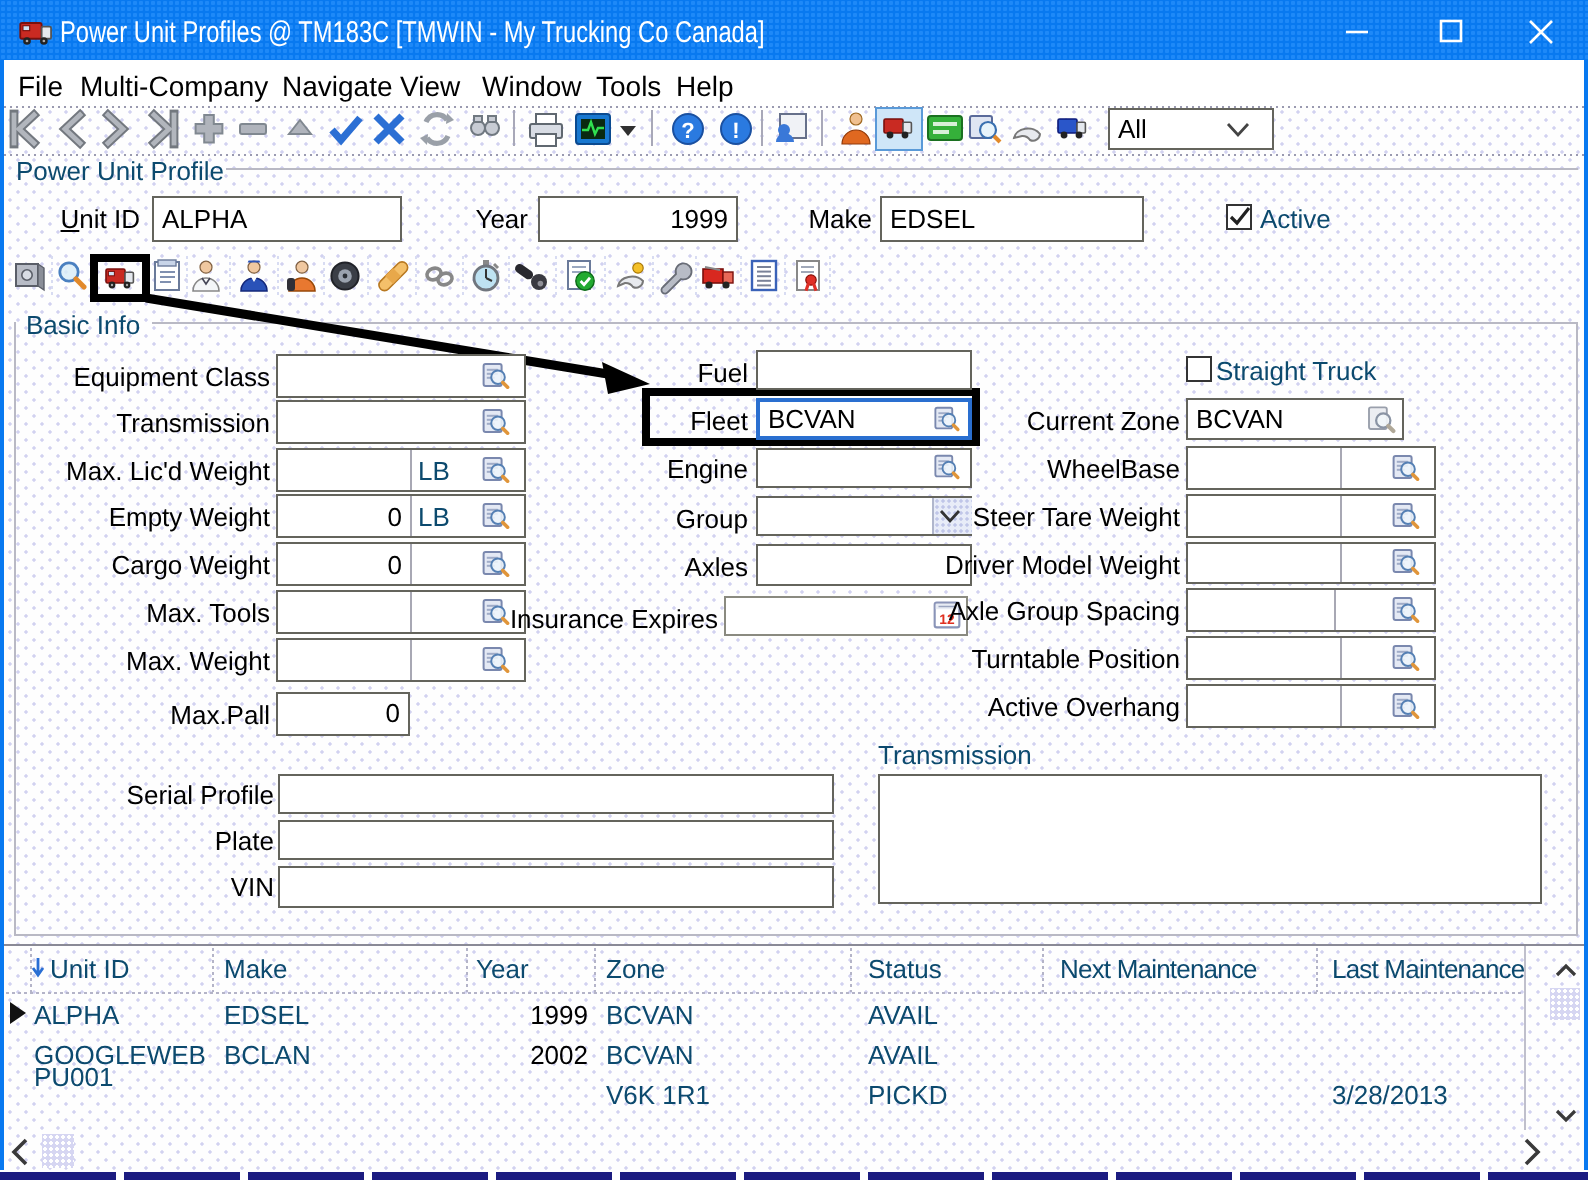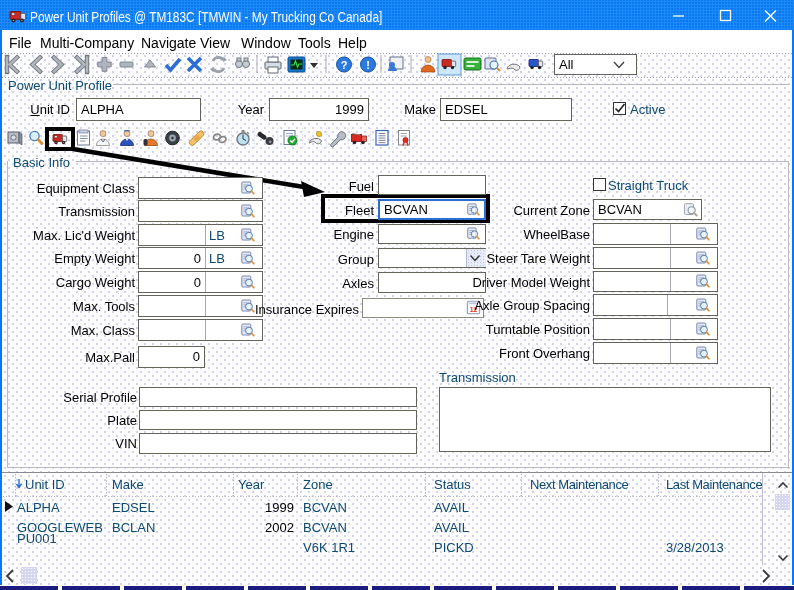--- a/index.html
+++ b/index.html
@@ -370,21 +370,21 @@
 <div class="lblr" style="left:138px;top:275px;width:63px">0</div>
 <svg class="ic" style="left:240px;top:274px" width="16" height="16">
     <use href="#mg"></use>
   </svg>
 <div class="lblr" style="left:5px;top:299px;width:130px">Max. Tools</div>
 <div class="inp" style="left:138px;top:295px;width:125px;height:22px"></div>
 <div class="vline" style="left:205px;top:296px;height:20px"></div>
 <svg class="ic" style="left:240px;top:298px" width="16" height="16">
     <use href="#mg"></use>
   </svg>
-<div class="lblr" style="left:5px;top:323px;width:130px">Max. Class</div>
+<div class="lblr" style="left:5px;top:323px;width:130px">Max. Weight</div>
 <div class="inp" style="left:138px;top:319px;width:125px;height:22px"></div>
 <div class="vline" style="left:205px;top:320px;height:20px"></div>
 <svg class="ic" style="left:240px;top:322px" width="16" height="16">
     <use href="#mg"></use>
   </svg>
 <div class="lblr" style="left:5px;top:350px;width:130px">Max.Pall</div>
 <div class="inp r" style="left:138px;top:346px;width:67px;height:22px;line-height:20px">0</div>
 
 <div class="lblr" style="left:244px;top:179px;width:130px">Fuel</div>
 <div class="inp" style="left:378px;top:175px;width:108px;height:20px"></div>
@@ -443,21 +443,21 @@
 <div class="vline" style="left:667px;top:295px;height:20px"></div>
 <svg class="ic" style="left:695px;top:297px" width="16" height="16">
     <use href="#mg"></use>
   </svg>
 <div class="lblr" style="left:460px;top:322px;width:130px">Turntable Position</div>
 <div class="inp" style="left:593px;top:318px;width:125px;height:22px"></div>
 <div class="vline" style="left:670px;top:319px;height:20px"></div>
 <svg class="ic" style="left:695px;top:321px" width="16" height="16">
     <use href="#mg"></use>
   </svg>
-<div class="lblr" style="left:460px;top:346px;width:130px">Front Overhang</div>
+<div class="lblr" style="left:460px;top:346px;width:130px">Active Overhang</div>
 <div class="inp" style="left:593px;top:342px;width:125px;height:22px"></div>
 <div class="vline" style="left:670px;top:343px;height:20px"></div>
 <svg class="ic" style="left:695px;top:345px" width="16" height="16">
     <use href="#mg"></use>
   </svg>
 
 <div class="lblr" style="left:7px;top:390px;width:130px">Serial Profile</div>
 <div class="inp" style="left:139px;top:387px;width:278px;height:20px"></div>
 <div class="lblr" style="left:7px;top:413px;width:130px">Plate</div>
 <div class="inp" style="left:139px;top:410px;width:278px;height:20px"></div>

